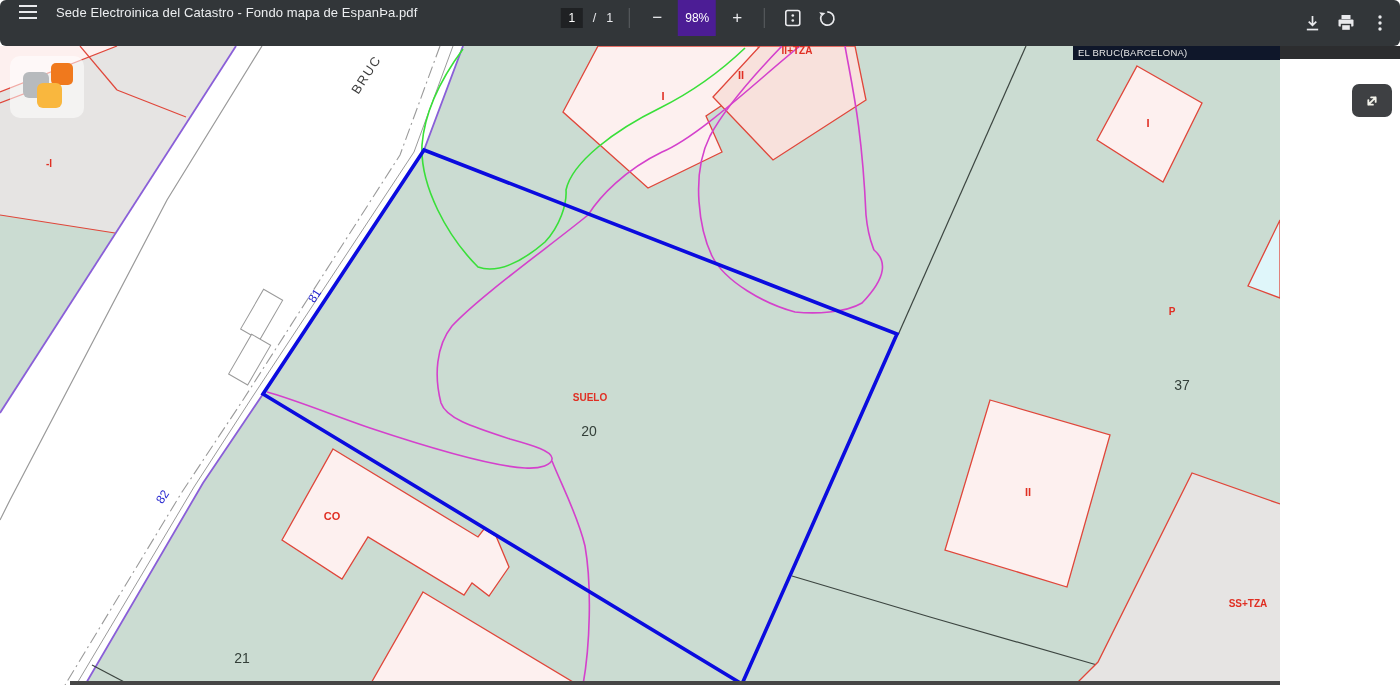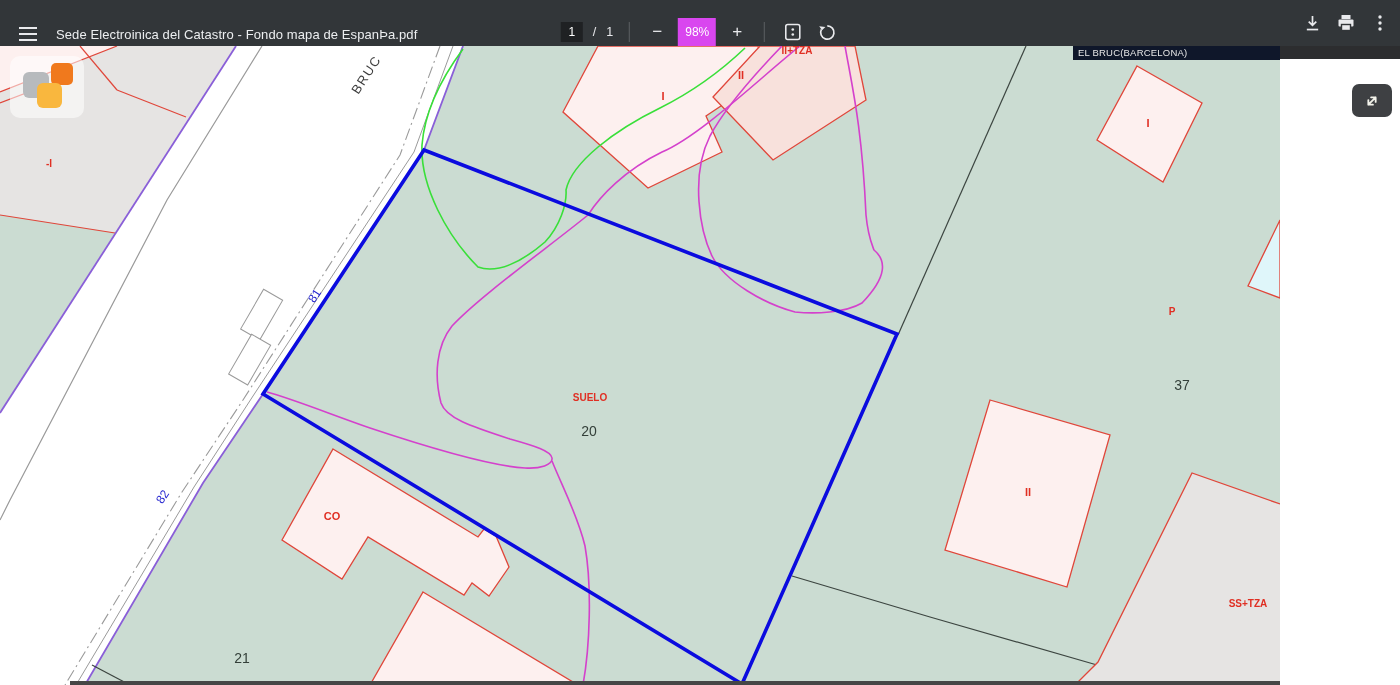--- a/index.html
+++ b/index.html
@@ -1,25 +1,25 @@
 <!DOCTYPE html>
 <html><head>
 <meta charset="utf-8">
 <style>
   * { margin:0; padding:0; box-sizing:border-box; }
   html,body { width:1400px; height:685px; overflow:hidden; font-family:"Liberation Sans", sans-serif; background:#fff; }
 
   
-  .toolbar { position:relative; width:1400px; height:46px; background:#323639; display:flex; align-items:flex-end; color:#e9eaed; z-index:30; }
+  .toolbar { position:relative; width:1400px; height:46px; background:#323639; display:flex; align-items:flex-start; color:#e9eaed; z-index:30;border-radius:6px; }
   .tb-left { display:flex; align-items:center; gap:16px; padding-left:16px; }
   .icon-btn { width:24px; height:24px; display:flex; align-items:center; justify-content:center; cursor:pointer; background:none; border:none; color:#e9eaed; }
   .doc-title { font-size:13px; color:#eceef0; letter-spacing:.1px; white-space:nowrap; }
   .tb-center { position:absolute; left:50%; transform:translateX(-50%); display:flex; align-items:center; gap:10px; font-size:12.5px; }
   .page-box { min-width:22px; height:20px; background:#1f2123; color:#fff; font-size:12px; display:flex; align-items:center; justify-content:center; padding:0 4px; border:none; text-align:center; }
-  .zoom-box { min-width:38px; height:28px; background:#d946ef; color:#fff; font-size:12px; display:flex; align-items:center; justify-content:center; padding:0 5px; }
+  .zoom-box { min-width:38px; height:36px; background:#4c1d95; color:#fff; font-size:12px; display:flex; align-items:center; justify-content:center; padding:0 5px; }
   .tb-sep { width:1px; height:20px; background:#5c6063; margin:0 6px; }
   .pm-btn { font-size:17px; color:#e9eaed; background:none; border:none; cursor:pointer; width:22px; height:24px; line-height:22px; }
   .tb-right { position:absolute; right:8px; top:0; height:46px; display:flex; align-items:center; gap:10px; }
 
   
   .main { position:relative; width:1400px; height:639px; background:#ffffff; overflow:hidden; }
   .map-wrap { position:absolute; left:0; top:0; width:1280px; height:639px; }
   svg text { font-family:"Liberation Sans", sans-serif; }
 
   .region-bar { position:absolute; left:1073px; top:0; width:207px; height:14px; background:#0f172a; color:#e6e6e6; font-size:9.5px; line-height:14px; padding-left:5px; letter-spacing:.2px; z-index:5; }

